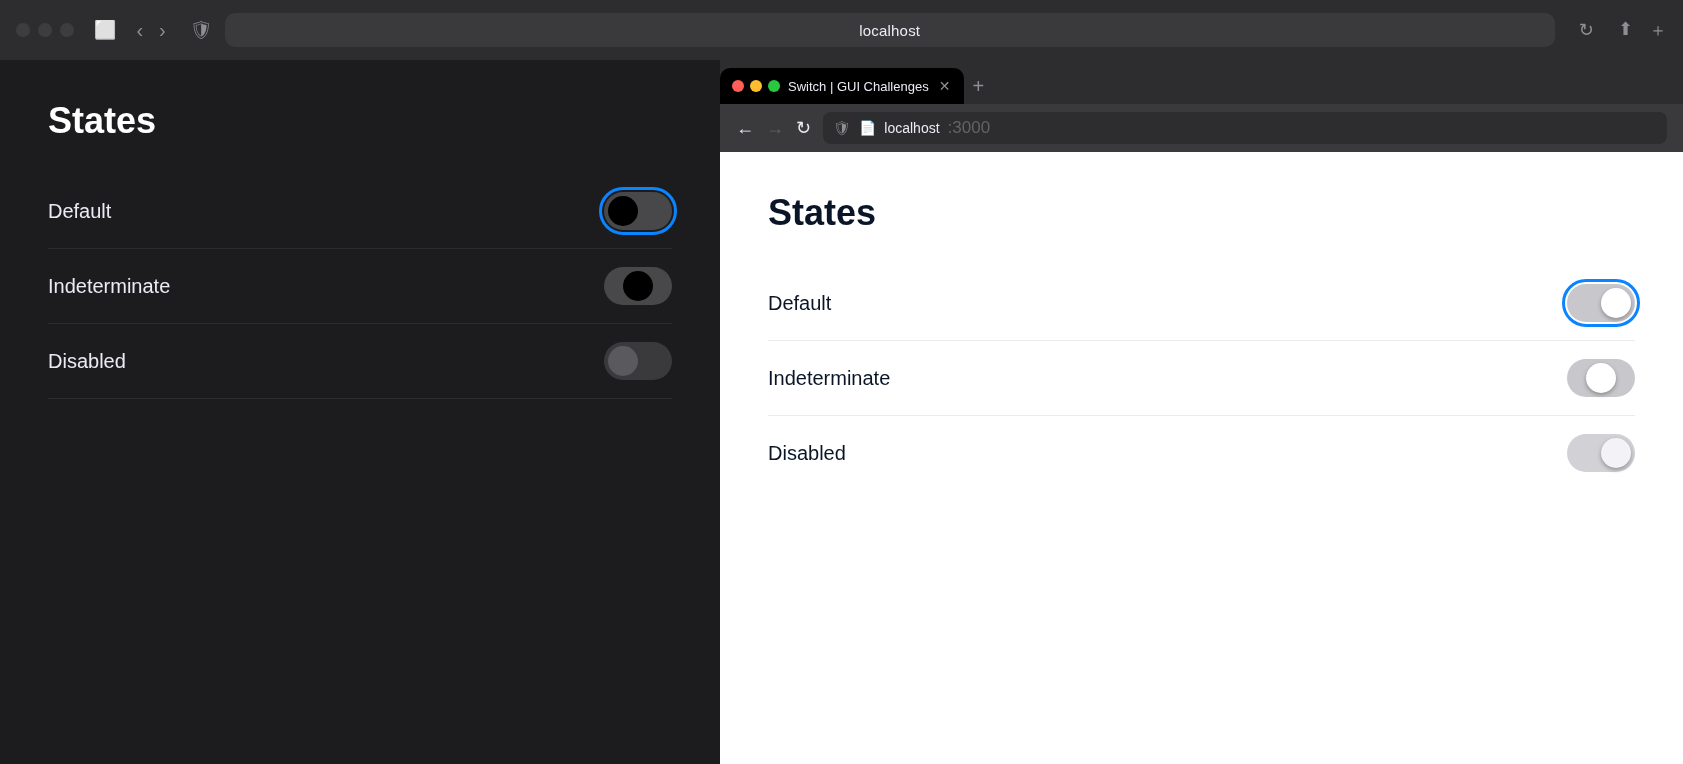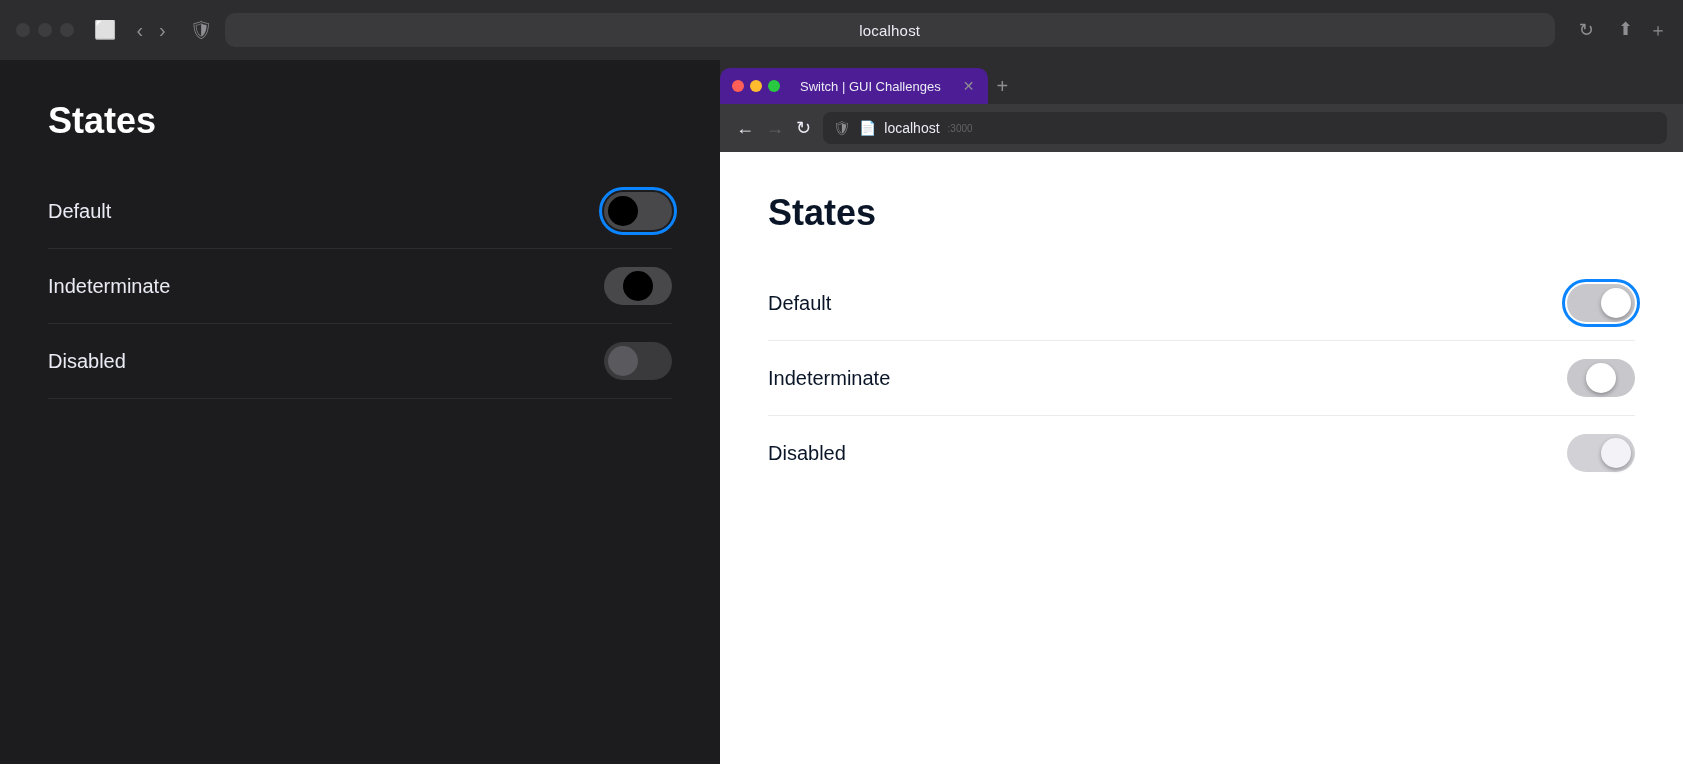--- a/index.html
+++ b/index.html
@@ -83,27 +83,27 @@
       cursor: pointer;
     }
     .right-icons {
       display: flex;
       gap: 16px;
       color: #8e8e93;
       font-size: 18px;
       margin-left: 12px;
     }
     .tab-item {
-      background: #4c1d95;
+      background: #000000;
       border-radius: 10px 10px 0 0;
       height: 36px;
       display: flex;
       align-items: center;
       padding: 0 12px;
-      gap: 20px;
+      gap: 8px;
       min-width: 200px;
     }
     .tab-traffic-lights {
       display: flex;
       gap: 6px;
     }
     .tab-tl {
       width: 12px;
       height: 12px;
       border-radius: 50%;
@@ -154,21 +154,21 @@
       border-radius: 8px;
       height: 32px;
       display: flex;
       align-items: center;
       padding: 0 10px;
       gap: 8px;
     }
     .url-shield { color: #8e8e93; font-size: 14px; }
     .url-doc    { color: #8e8e93; font-size: 14px; }
     .url-text   { color: #ebebf5; font-size: 14px; }
-    .url-port   { color: #636366; font-size: 10px; }
+    .url-port   { color: #636366; font-size: 17px; }
 
     
     .toggle-dark {
       position: relative;
       width: 68px;
       height: 38px;
       border-radius: 19px;
       background: #48484a;
       cursor: pointer;
       display: flex;

